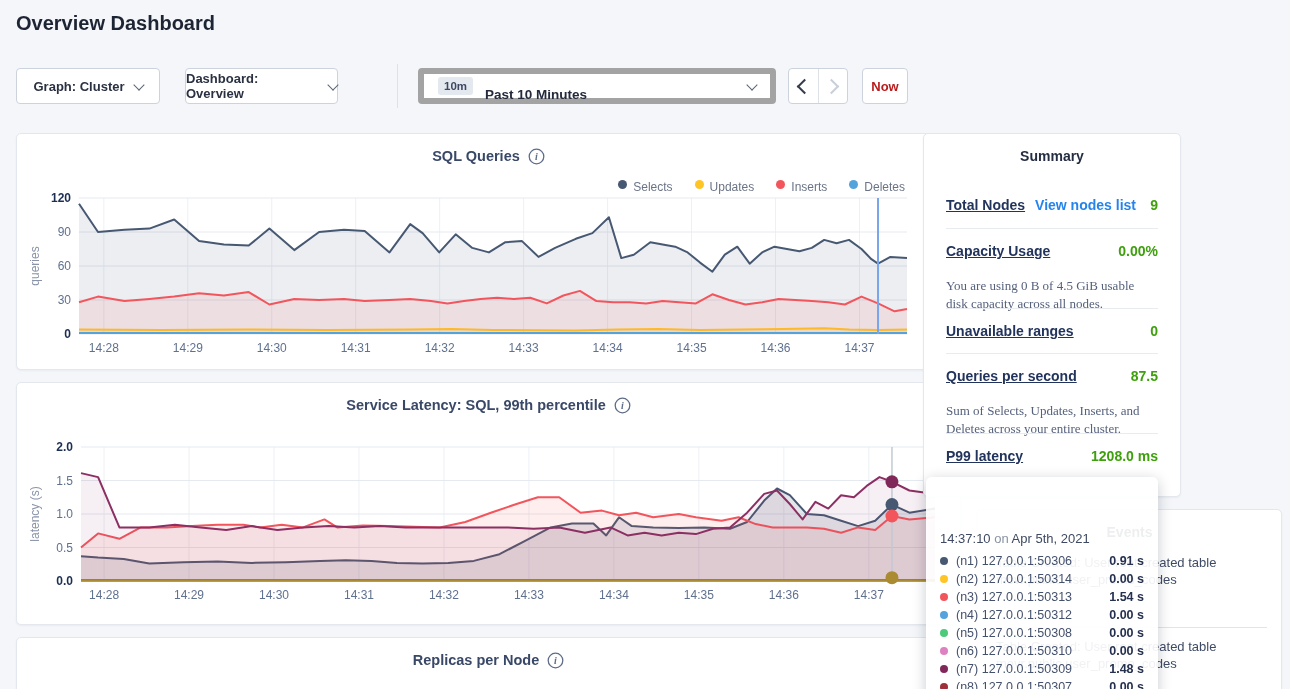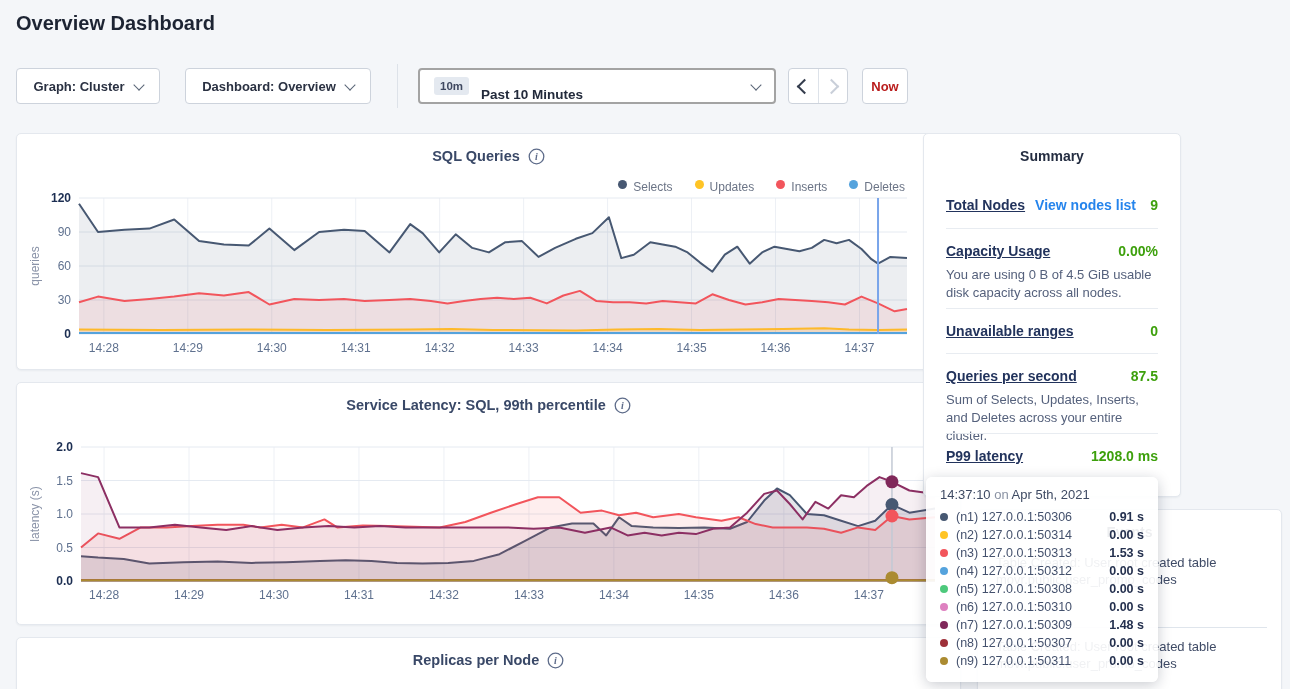--- a/index.html
+++ b/index.html
@@ -4,23 +4,23 @@
 <style>
   html,body{margin:0;padding:0;}
   body{position:relative;width:1290px;height:689px;overflow:hidden;background:#f4f6f9;
        font-family:"Liberation Sans",sans-serif;color:#242c3d;}
   .page-title{position:absolute;left:16px;top:12px;font-size:20px;font-weight:600;color:#1d2433;}
   
   .tb-btn{position:absolute;top:68px;height:36px;background:#fff;border:1px solid #cdd3dc;border-radius:4px;
           display:flex;align-items:center;justify-content:center;gap:10px;font-size:13px;font-weight:700;
           color:#2a3142;cursor:pointer;box-sizing:border-box;}
   #btn-graph{left:16px;width:144px;}
-  #btn-dash{left:185px;width:186px;}
+  #btn-dash{left:185px;width:153px;}
   .tb-divider{position:absolute;left:397px;top:64px;width:1px;height:44px;background:#dde2e9;}
-  #time-selector{position:absolute;left:418px;top:68px;width:358px;height:36px;background:#fff;border:2px solid #a3a3a3;
+  #time-selector{position:absolute;left:418px;top:68px;width:358px;height:36px;background:#fff;border:6px solid #a3a3a3;
                  border-radius:4px;display:flex;align-items:center;box-sizing:border-box;padding:8px 14px;cursor:pointer;}
   .time-badge{background:#e4e9f0;border-radius:3px;padding:3px 6px;font-size:11.5px;font-weight:700;color:#3f4860;margin-right:12px;}
   .time-label{font-size:13.5px;font-weight:700;color:#222a3b;margin-top:16px;}
   .caret{width:7px;height:7px;border-right:1.8px solid #5a6577;border-bottom:1.8px solid #5a6577;
          transform:rotate(45deg);display:inline-block;margin-top:-3px;}
   #time-selector .caret{margin-left:auto;}
   #pager{position:absolute;left:788px;top:68px;width:60px;height:36px;background:#fff;border:1px solid #cdd3dc;
          border-radius:4px;display:flex;box-sizing:border-box;}
   .pager-half{flex:1;display:flex;align-items:center;justify-content:center;cursor:pointer;}
   .pager-half+.pager-half{border-left:1px solid #dde2e9;}
@@ -41,32 +41,32 @@
   .legend{position:absolute;top:46px;right:55px;display:flex;gap:22px;font-size:12px;color:#6b7486;align-items:center;}
   .legend-item{display:flex;align-items:flex-start;gap:6px;cursor:pointer;}
   .legend-dot{width:9px;height:9px;border-radius:50%;display:inline-block;}
   
   .panel-heading{position:absolute;top:14px;left:0;width:100%;text-align:center;font-size:14px;font-weight:700;color:#242d41;}
   .stat{position:absolute;left:22px;right:22px;}
   .stat-row{display:flex;align-items:baseline;}
   .stat-label{font-size:14px;font-weight:700;color:#22335c;text-decoration:underline;}
   .stat-link{font-size:14px;font-weight:700;color:var(--link);margin-left:10px;cursor:pointer;}
   .stat-value{margin-left:auto;font-size:14px;font-weight:700;color:var(--positive);}
-  .stat-desc{font-size:13px;color:#55617c;line-height:18px;margin-top:7px;}
+  .stat-desc{font-size:13px;color:#55617c;line-height:18px;margin-top:18px;font-family:Liberation Serif, serif;}
   .sdiv{position:absolute;left:22px;right:22px;border:none;border-top:1px solid #e8ecf1;margin:0;}
   #sdiv0{top:94px;} #sdiv1{top:174px;} #sdiv2{top:219px;} #sdiv3{top:299px;}
   #stat0{top:63px;} #stat1{top:109px;} #stat2{top:189px;} #stat3{top:234px;} #stat4{top:314px;}
   
   .event-item{position:absolute;left:18px;right:14px;font-size:13px;line-height:17px;color:#3f4b66;cursor:pointer;}
   #event-0{top:44px;} #event-1{top:128px;}
   #evdiv{position:absolute;left:18px;right:14px;top:117px;border:none;border-top:1px solid #dfe5ec;margin:0;}
   
   #tooltip{position:absolute;left:926px;top:477px;width:232px;padding:10px 14px 12px;background:rgba(255,255,255,0.92);
            border-radius:6px;box-shadow:0 3px 14px rgba(15,25,45,0.22);z-index:20;box-sizing:border-box;}
-  .tt-header{font-size:13px;color:#3e4a63;margin-bottom:6px;}
+  .tt-header{font-size:13px;color:#3e4a63;margin-bottom:6px;margin-top:44px;}
   .tt-on{color:#8a92a3;}
   .tt-row{display:flex;align-items:center;height:18px;font-size:12.5px;color:#44516d;}
   .tt-dot{width:8px;height:8px;border-radius:50%;margin-right:8px;flex:none;}
   .tt-val{margin-left:auto;font-weight:700;color:#25314f;}
 </style>
 </head>
 <body>
 
 <div class="page-title">Overview Dashboard</div>
 
@@ -305,21 +305,21 @@
         <span class="tt-val">0.91 s</span>
       </div>
       <div class="tt-row">
         <span class="tt-dot" style="background: rgb(255, 196, 37);"></span>
         <span>(n2) 127.0.0.1:50314</span>
         <span class="tt-val">0.00 s</span>
       </div>
       <div class="tt-row">
         <span class="tt-dot" style="background: rgb(242, 85, 92);"></span>
         <span>(n3) 127.0.0.1:50313</span>
-        <span class="tt-val">1.53 s</span>
+        <span class="tt-val">1.54 s</span>
       </div>
       <div class="tt-row">
         <span class="tt-dot" style="background: rgb(85, 163, 221);"></span>
         <span>(n4) 127.0.0.1:50312</span>
         <span class="tt-val">0.00 s</span>
       </div>
       <div class="tt-row">
         <span class="tt-dot" style="background: rgb(77, 201, 124);"></span>
         <span>(n5) 127.0.0.1:50308</span>
         <span class="tt-val">0.00 s</span>

